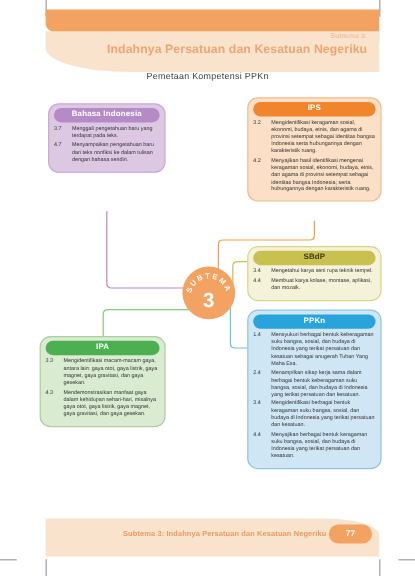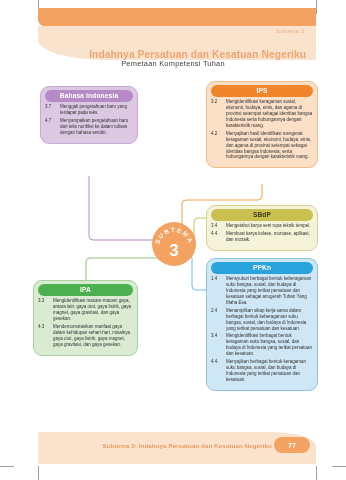--- a/index.html
+++ b/index.html
@@ -19,21 +19,21 @@
   .hdr-dark{
     position:absolute;left:0;top:0;width:278px;height:28px;background:#f4a261;
     border-bottom-left-radius:60px 16px;border-bottom-right-radius:0;
   }
   .hdr-light{
     position:absolute;left:0;top:18px;width:278px;height:34px;background:#fae3cd;
     border-bottom-left-radius:70px 20px;
   }
   .hdr-text{position:absolute;right:10px;top:20px;text-align:right;line-height:1.15;}
   .hdr-sub{font-size:5.6px;color:#f0b183;letter-spacing:.2px;}
-  .hdr-title{font-size:10.2px;color:#eea571;font-weight:bold;letter-spacing:.1px;margin-top:15px;}
+  .hdr-title{font-size:10.2px;color:#eea571;font-weight:bold;letter-spacing:.1px;margin-top:2px;}
 
   
   .page-heading{
     position:absolute;left:0;top:59px;width:346px;text-align:center;
     font-size:7.4px;color:#3b3b3b;letter-spacing:.25px;
   }
 
   
   #wires{position:absolute;left:0;top:0;width:346px;height:480px;}
 
@@ -107,21 +107,21 @@
 
   <div class="hdr-wrap">
     <div class="hdr-dark"></div>
     <div class="hdr-light"></div>
     <div class="hdr-text">
       <div class="hdr-sub">Subtema 3:</div>
       <div class="hdr-title">Indahnya Persatuan dan Kesatuan Negeriku</div>
     </div>
   </div>
 
-  <div class="page-heading">Pemetaan Kompetensi Tuhan</div>
+  <div class="page-heading">Pemetaan Kompetensi PPKn</div>
 
   <svg id="wires" viewBox="0 0 346 480">
 
     <path d="M89 176 L89 236 Q89 240 93 240 L170 240 Q174 240 174 236 L174 228" fill="none" stroke="#b58ac6" stroke-width="1"></path>
 
     <path d="M262 184 L262 196 Q262 200 258 200 L186 200 Q182 200 182 204 L182 228" fill="none" stroke="#f0a04b" stroke-width="1"></path>
 
     <path d="M206 218 L198 218 Q194 218 194 222 L194 240 Q194 244 190 244 L188 244" fill="none" stroke="#c8c04f" stroke-width="1"></path>
 
     <path d="M86 280 L86 262 Q86 258 90 258 L166 258 Q170 258 170 262 L170 264" fill="none" stroke="#8cc47f" stroke-width="1"></path>

